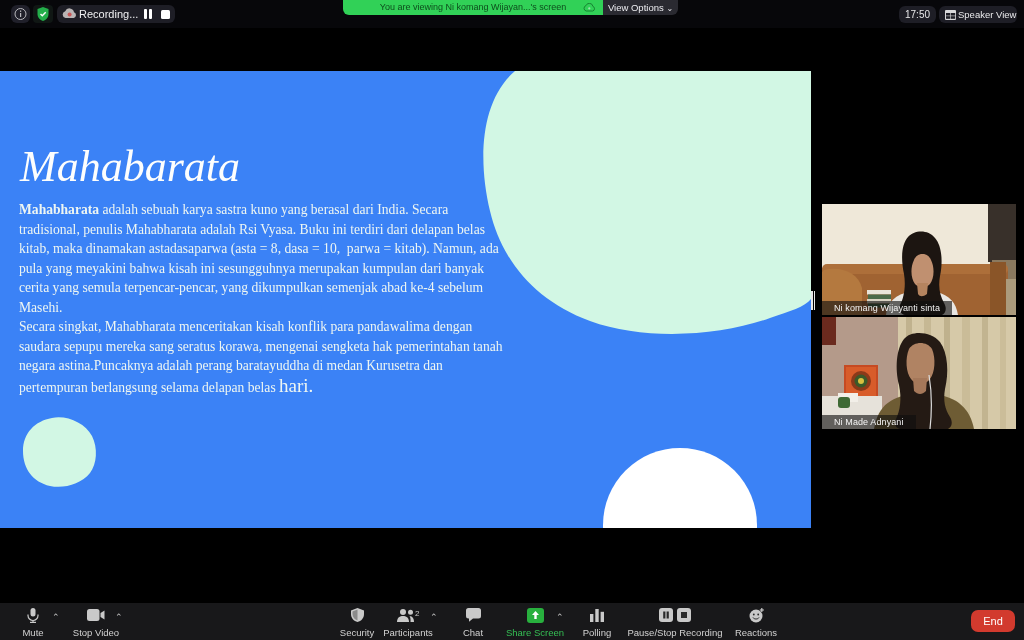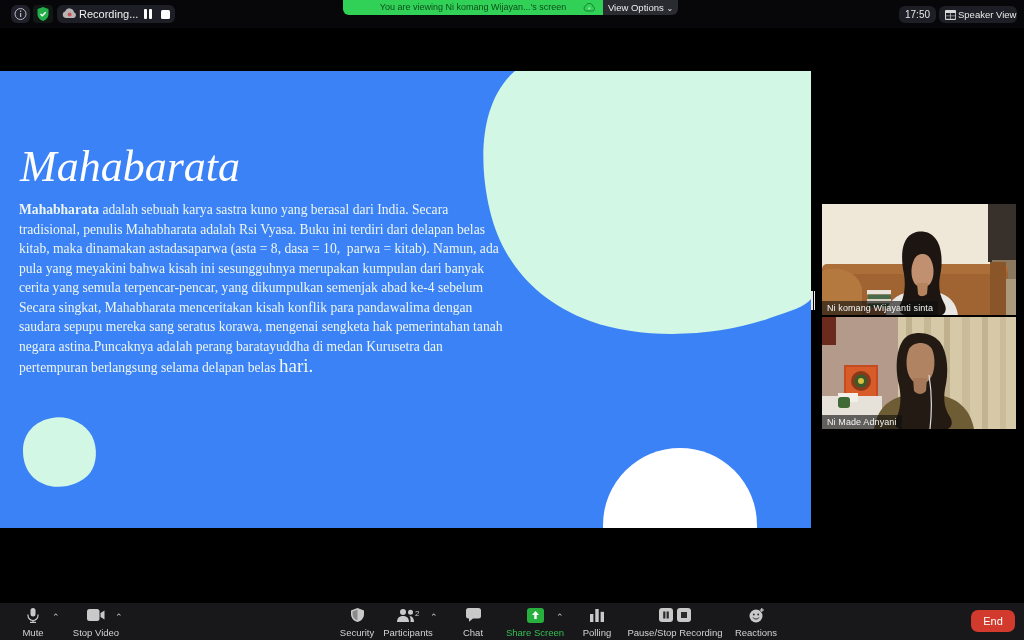--- a/index.html
+++ b/index.html
@@ -27,21 +27,21 @@
   #title{position:absolute;left:20px;top:70px;color:#fdfefd;
          font-family:"Liberation Serif",serif;font-style:italic;font-size:44px;}
   #bodytext{position:absolute;left:19px;top:129px;width:510px;color:#eef6f2;
             font-family:"Liberation Serif",serif;font-size:13.6px;line-height:19.5px;}
   #bodytext .sans{font-family:Liberation Serif, serif;font-size:19px;}
 
   
   #v1{left:822px;top:204px;width:194px;height:111px;overflow:hidden;background:#efe9da;}
   #v2{left:822px;top:317px;width:194px;height:112px;overflow:hidden;background:#b89f92;}
   .nametag{position:absolute;left:0;background:rgba(15,15,15,0.62);color:#f4f4f4;
-           font-size:9px;line-height:14px;padding:0 5px;letter-spacing:0.1px;}
+           font-size:9px;line-height:14px;padding:0 12px;letter-spacing:0.1px;}
   #handle1{left:811px;top:291px;width:1.5px;height:19px;background:#e8e8e8;}
   #handle2{left:813.5px;top:291px;width:1.5px;height:19px;background:#e8e8e8;}
 
   
   #toolbar{left:0;top:603px;width:1024px;height:37px;background:#18181a;}
   .tbitem{position:absolute;top:0;text-align:center;color:#d2d2d2;font-size:9.5px;}
   .tbitem .lbl{position:absolute;top:24px;left:50%;transform:translateX(-50%);white-space:nowrap;}
   .chev{position:absolute;color:#c8c8c8;font-size:9px;top:9px;}
   #endBtn{left:971px;top:7px;width:44px;height:22px;background:#d23a2e;border-radius:7px;
           color:#fff;font-size:11px;text-align:center;line-height:22px;}
@@ -100,20 +100,21 @@
     <circle cx="680" cy="454" r="77" fill="#ffffff"></circle>
     <path d="M52 347 C 35 350 23 362 23 380 C 23 398 33 411 50 415 C 64 418 81 413 90 402 C 97 393 98 377 92 365 C 85 352 67 344 52 347 Z" fill="#d2f7e4"></path>
   </svg>
   <div id="title">Mahabarata</div>
   <div id="bodytext">
     <div><b>Mahabharata</b> adalah sebuah karya sastra kuno yang berasal dari India. Secara</div>
     <div>tradisional, penulis Mahabharata adalah Rsi Vyasa. Buku ini terdiri dari delapan belas</div>
     <div>kitab, maka dinamakan astadasaparwa (asta = 8, dasa = 10,&nbsp; parwa = kitab). Namun, ada</div>
     <div>pula yang meyakini bahwa kisah ini sesungguhnya merupakan kumpulan dari banyak</div>
     <div>cerita yang semula terpencar-pencar, yang dikumpulkan semenjak abad ke-4 sebelum</div>
+    <div>Masehi.</div>
     <div>Secara singkat, Mahabharata menceritakan kisah konflik para pandawalima dengan</div>
     <div>saudara sepupu mereka sang seratus korawa, mengenai sengketa hak pemerintahan tanah</div>
     <div>negara astina.Puncaknya adalah perang baratayuddha di medan Kurusetra dan</div>
     <div>pertempuran berlangsung selama delapan belas <span class="sans">hari.</span></div>
   </div>
 </div>
 
 <div id="v1" class="abs">
   <svg width="194" height="111" viewBox="0 0 194 111">
     <rect x="0" y="0" width="194" height="111" fill="#efe8d9"></rect>

